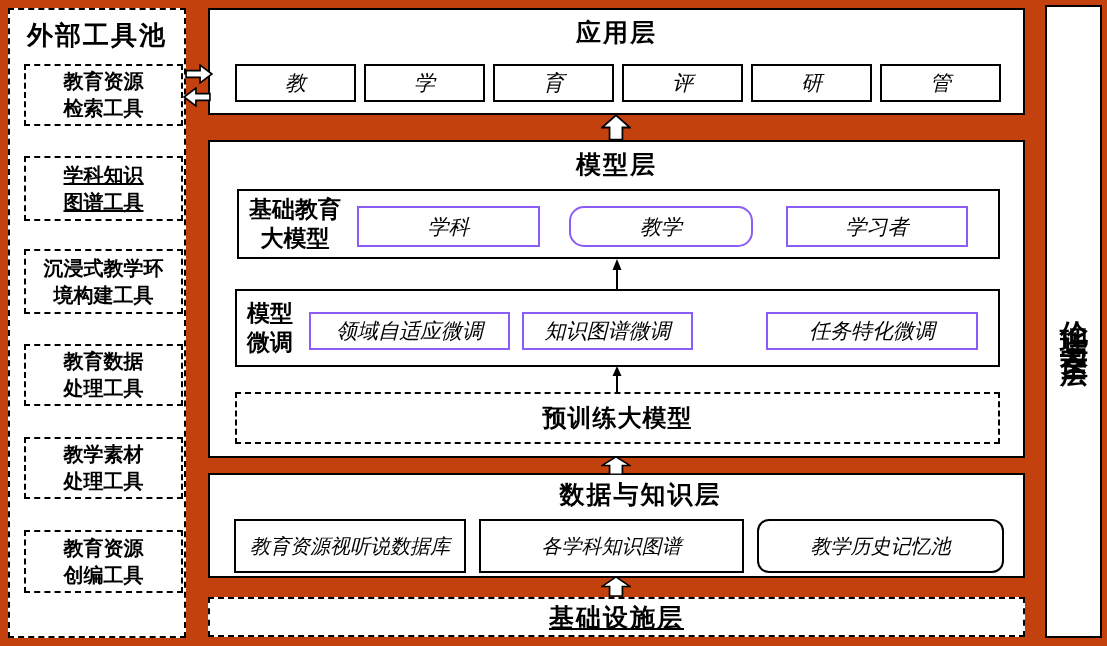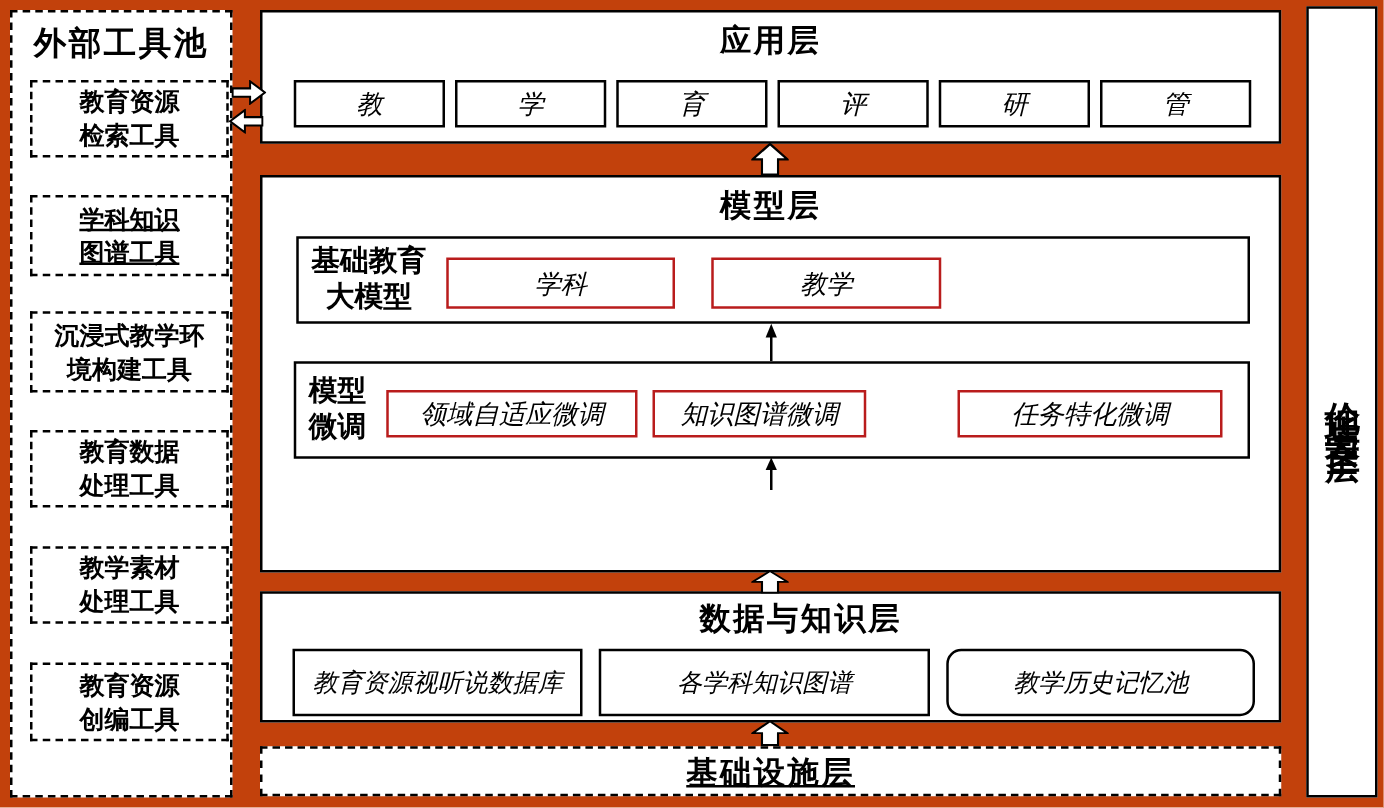--- a/index.html
+++ b/index.html
@@ -32,21 +32,21 @@
     border:2px solid #000;background:#fff;
     display:flex;align-items:center;justify-content:center;
     font-size:21px;
   }
   .side-label{
     position:absolute;left:10px;top:0;bottom:0;
     display:flex;align-items:center;text-align:center;
     font-size:23px;font-weight:600;line-height:1.25;
   }
   .inner-box{
-    position:absolute;border:2px solid #b91c1c;background:#fff;
+    position:absolute;border:2px solid #8b5cf6;background:#fff;
     display:flex;align-items:center;justify-content:center;
     font-size:21px;
   }
   .data-box{
     position:absolute;top:44px;height:50px;
     border:2px solid #000;background:#fff;
     display:flex;align-items:center;justify-content:center;
     font-size:20px;
   }
   .vertical-text{
@@ -89,41 +89,43 @@
     <div class="app-item kai" style="left:670px;">管</div>
   </div>
 
   <div class="abs solid" style="left:208px;top:140px;width:817px;height:318px;">
     <div class="layer-title" style="top:8px;">模型层</div>
 
     <div class="abs solid" style="left:27px;top:47px;width:763px;height:70px;">
       <div class="side-label pre">基础教育
 大模型</div>
       <div class="inner-box kai" style="left:118px;top:15px;width:179px;height:37px;">学科</div>
-      <div class="inner-box kai" style="left:330px;top:15px;width:180px;height:37px;">教学</div>
+      <div class="inner-box kai" style="left:330px;top:15px;width:180px;height:37px;border-radius:15px;">教学</div>
+      <div class="inner-box kai" style="left:547px;top:15px;width:178px;height:37px;">学习者</div>
     </div>
 
     <svg class="abs" style="left:397px;top:117px;width:20px;height:31px;" viewBox="0 0 20 31">
       <line x1="10" y1="30" x2="10" y2="8" stroke="#000" stroke-width="2"></line>
       <polygon points="10,0 5.5,11 14.5,11" fill="#000"></polygon>
     </svg>
 
     <div class="abs solid" style="left:25px;top:147px;width:765px;height:78px;">
       <div class="side-label pre">模型
 微调</div>
       <div class="inner-box kai" style="left:72px;top:21px;width:197px;height:34px;">领域自适应微调</div>
       <div class="inner-box kai" style="left:285px;top:21px;width:167px;height:34px;">知识图谱微调</div>
       <div class="inner-box kai" style="left:529px;top:21px;width:208px;height:34px;">任务特化微调</div>
     </div>
 
     <svg class="abs" style="left:397px;top:224px;width:20px;height:27px;" viewBox="0 0 20 27">
       <line x1="10" y1="26" x2="10" y2="7" stroke="#000" stroke-width="2"></line>
       <polygon points="10,0 5.5,10 14.5,10" fill="#000"></polygon>
     </svg>
 
+    <div class="abs dashed center" style="left:25px;top:250px;width:765px;height:52px;font-size:24px;font-weight:600;letter-spacing:1px;">预训练大模型</div>
   </div>
 
   <div class="abs solid" style="left:208px;top:473px;width:817px;height:105px;">
     <div class="layer-title" style="top:5px;padding-left:48px;">数据与知识层</div>
     <div class="data-box kai" style="left:24px;width:228px;">教育资源视听说数据库</div>
     <div class="data-box kai" style="left:269px;width:261px;">各学科知识图谱</div>
     <div class="data-box kai" style="left:547px;width:243px;border-radius:12px;">教学历史记忆池</div>
   </div>
 
   <div class="abs dashed center" style="left:208px;top:597px;width:817px;height:40px;font-size:25px;font-weight:600;letter-spacing:2px;text-decoration:underline;">基础设施层</div>

